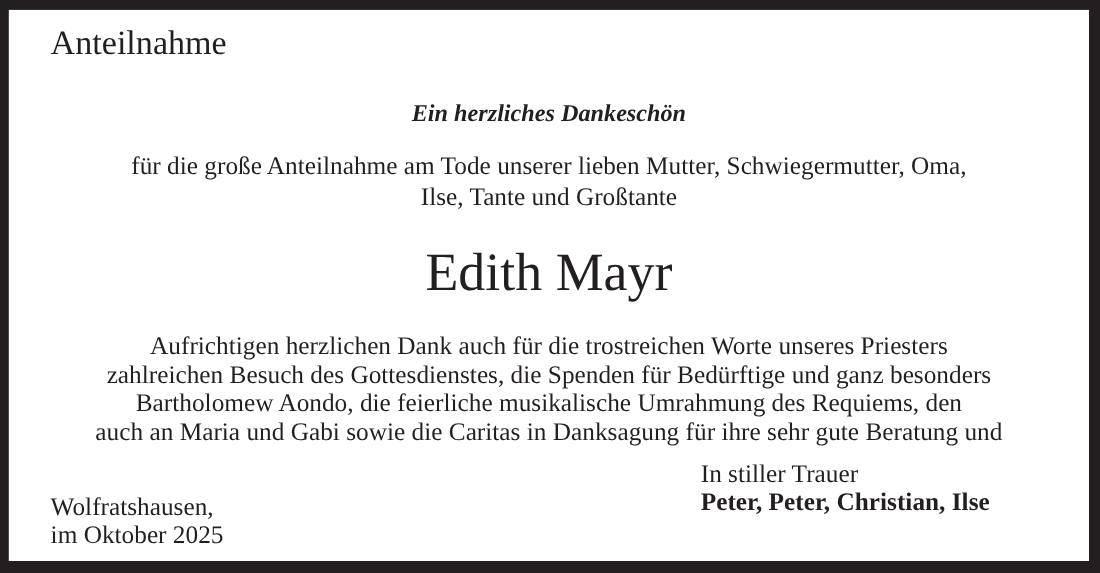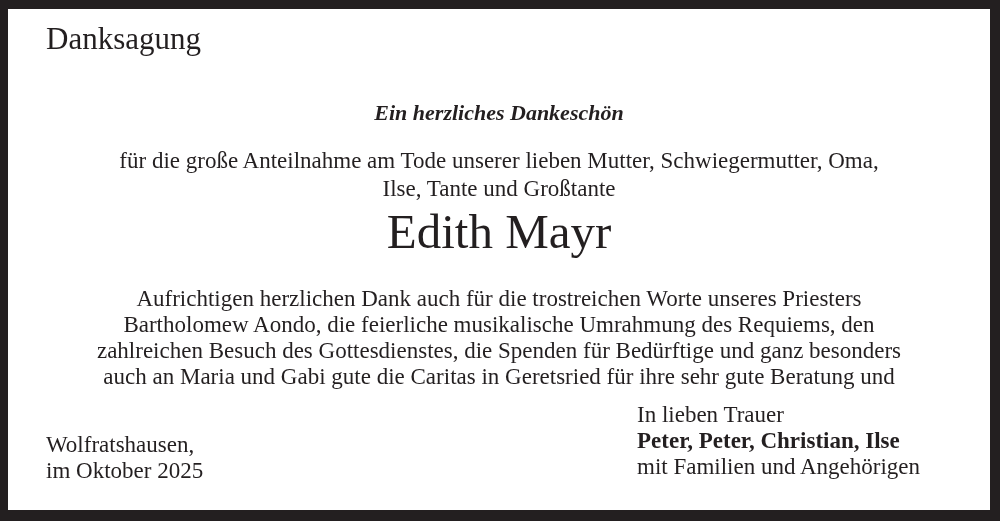--- a/index.html
+++ b/index.html
@@ -24,38 +24,38 @@
   .header-row {
     display: flex;
     justify-content: space-between;
     align-items: baseline;
     padding: 12px 32px 0 38px;
     font-size: 31px;
     line-height: 1.15;
   }
 
   .tagline {
-    margin-top: 44px;
+    margin-top: 34px;
     text-align: center;
     font-size: 22px;
     font-style: italic;
     font-weight: bold;
     line-height: 1.1;
   }
 
   .intro {
     margin-top: 22px;
     text-align: center;
     font-size: 23px;
     line-height: 28px;
   }
   .intro .line { white-space: nowrap; }
 
   .deceased-name {
-    margin-top: 2px;
+    margin-top: 28px;
     text-align: center;
     font-size: 49px;
     line-height: 1.12;
     font-weight: normal;
   }
 
   .body-text {
     margin-top: 26px;
     text-align: center;
     font-size: 23px;
@@ -75,45 +75,44 @@
   .mourner-names { font-weight: bold; }
   .footer .line { white-space: nowrap; }
 </style>
 </head>
 <body>
 
 <div class="page">
   <div class="sheet">
 
     <div class="header-row">
-      <div>Danksagung</div>
+      <div>Anteilnahme</div>
     </div>
 
     <div class="tagline">Ein herzliches Dankeschön</div>
 
     <div class="intro">
       <div class="line">für die große Anteilnahme am Tode unserer lieben Mutter, Schwiegermutter, Oma,</div>
       <div class="line">Ilse, Tante und Großtante</div>
     </div>
 
     <div class="deceased-name">Edith Mayr</div>
 
     <div class="body-text">
       <div class="line">Aufrichtigen herzlichen Dank auch für die trostreichen Worte unseres Priesters</div>
+      <div class="line">zahlreichen Besuch des Gottesdienstes, die Spenden für Bedürftige und ganz besonders</div>
       <div class="line">Bartholomew Aondo, die feierliche musikalische Umrahmung des Requiems, den</div>
-      <div class="line">zahlreichen Besuch des Gottesdienstes, die Spenden für Bedürftige und ganz besonders</div>
-      <div class="line">auch an Maria und Gabi gute die Caritas in Geretsried für ihre sehr gute Beratung und</div>
+      <div class="line">auch an Maria und Gabi sowie die Caritas in Danksagung für ihre sehr gute Beratung und</div>
     </div>
 
     <div class="footer">
       <div class="footer-left">
         <div class="line">Wolfratshausen,</div>
         <div class="line">im Oktober 2025</div>
       </div>
       <div class="footer-right">
-        <div class="line">In lieben Trauer</div>
+        <div class="line">In stiller Trauer</div>
         <div class="line mourner-names">Peter, Peter, Christian, Ilse</div>
-        <div class="line">mit Familien und Angehörigen</div>
       </div>
     </div>
 
   </div>
 </div>
 
 </body></html>

